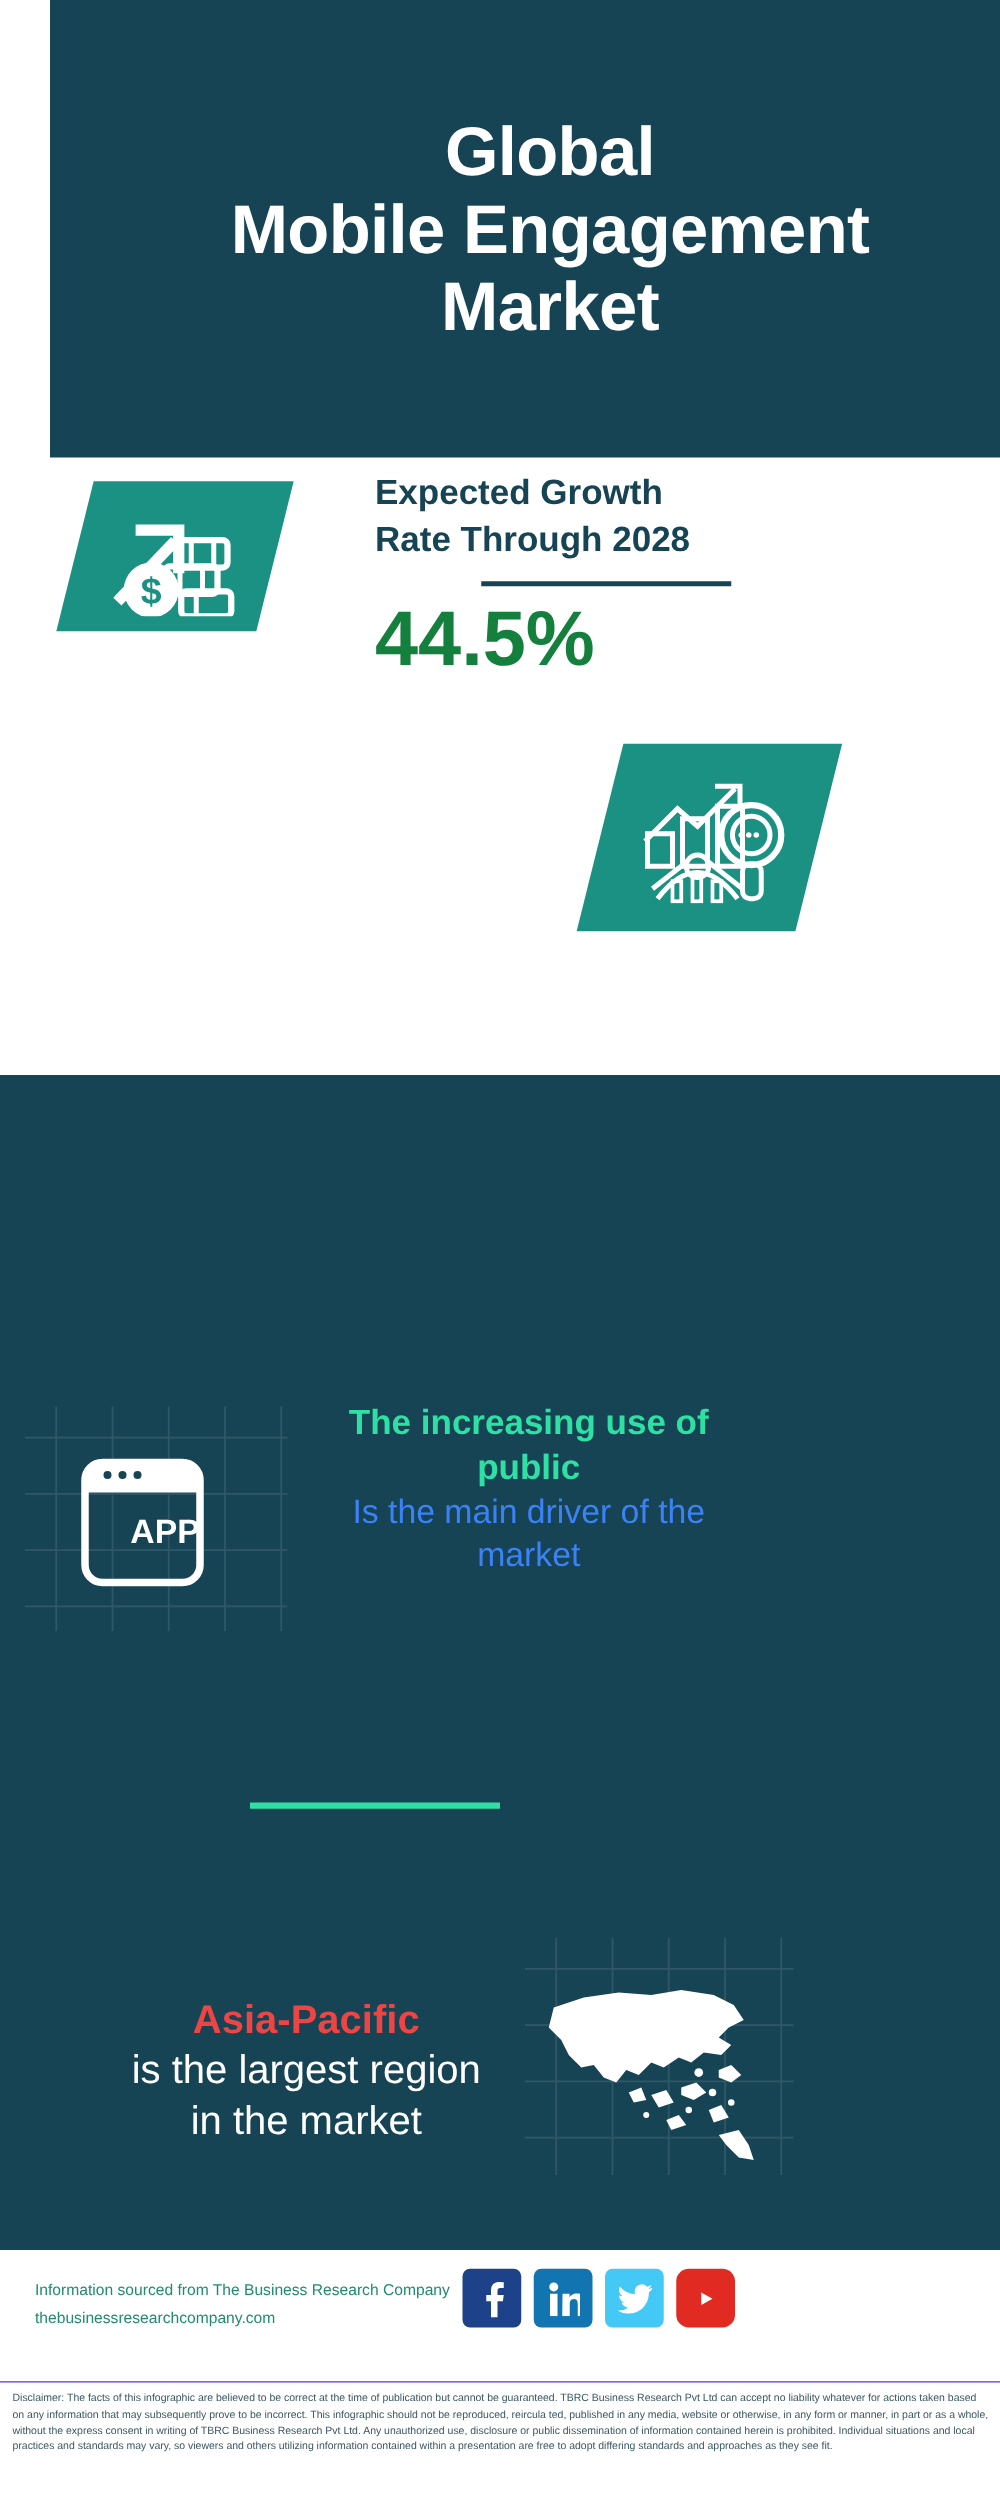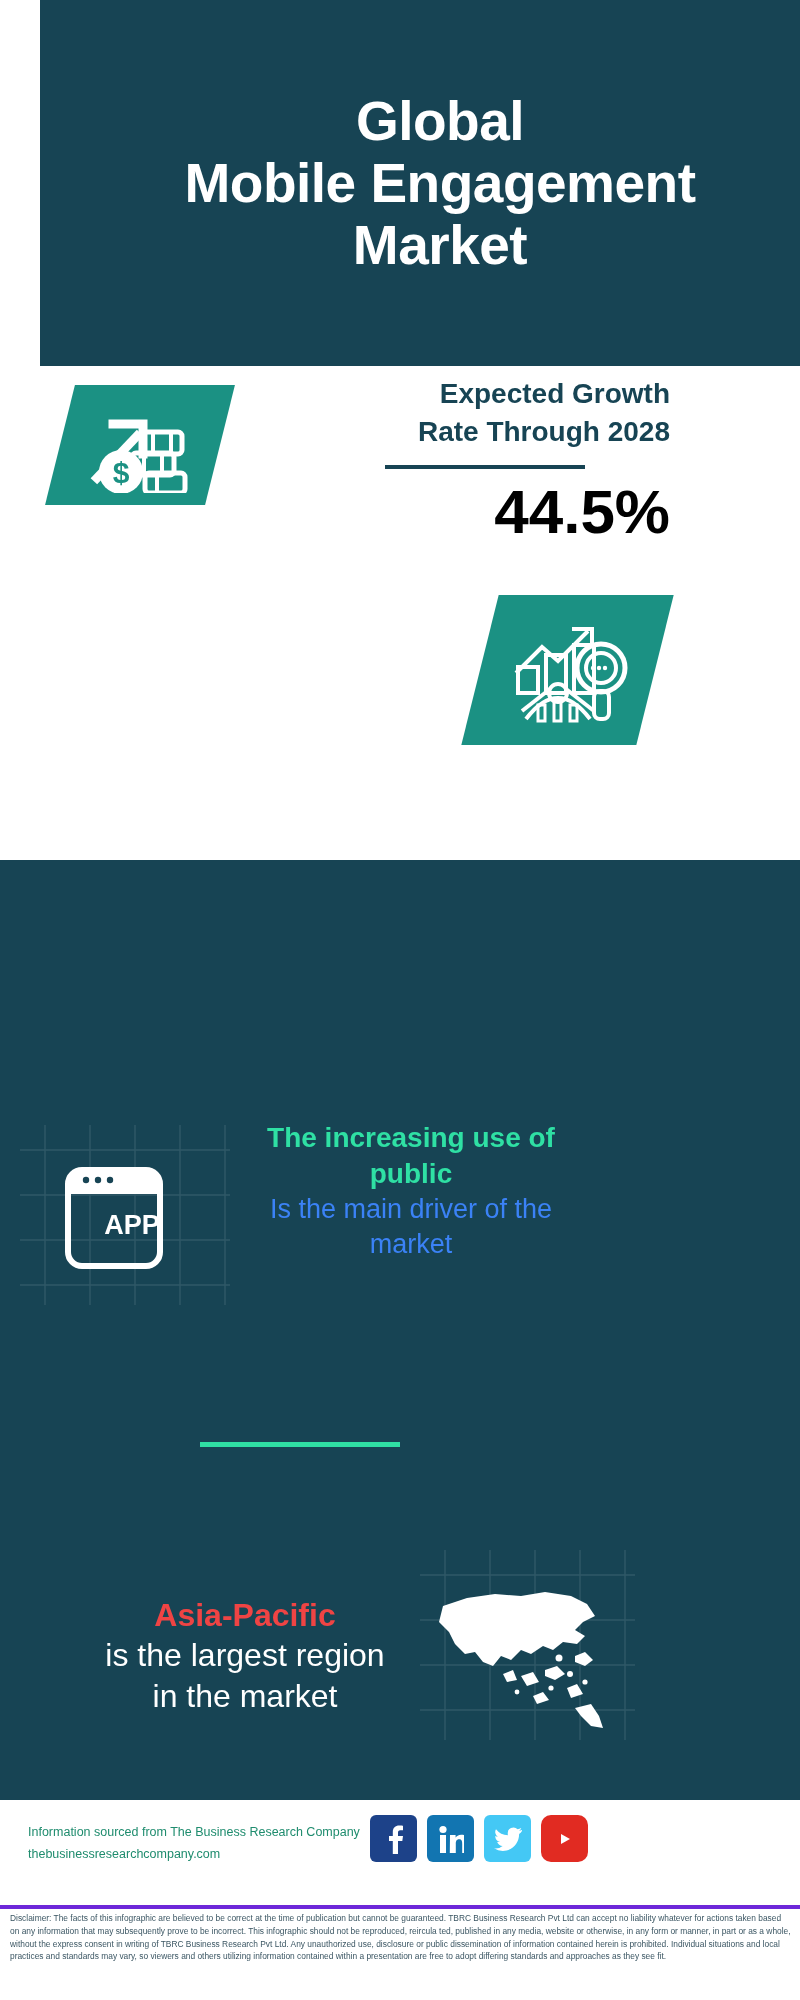--- a/index.html
+++ b/index.html
@@ -30,51 +30,51 @@
   .stat1{position:absolute;left:0;top:315px;width:800px;height:260px;}
   .plg{
     position:absolute;
     background:#1b9183;
     transform:skewX(-14deg);
   }
   .plg-inner{transform:skewX(14deg);width:100%;height:100%;
     display:flex;align-items:center;justify-content:center;}
   .icon1-box{left:60px;top:70px;width:160px;height:120px;}
   .stat1-text{
-    position:absolute;left:300px;top:60px;width:370px;text-align:right;
+    position:absolute;left:300px;top:60px;width:370px;text-align:left;
   }
   .stat-title{
     color:#174454;font-weight:bold;font-size:28px;line-height:1.35;
     font-family:"Liberation Sans",sans-serif;
   }
   .rule{
     height:4px;background:#174454;width:200px;margin:14px auto 10px auto;
   }
   .stat-value{
-    color:#000000;font-weight:bold;font-size:62px;line-height:1.05;
+    color:#15803d;font-weight:bold;font-size:62px;line-height:1.05;
     font-family:"Liberation Sans",sans-serif;
   }
 
   
   .stat2{position:absolute;left:0;top:575px;width:800px;height:215px;}
   .stat2-text{position:absolute;left:40px;top:0px;width:340px;text-align:center;}
   .icon2-box{left:480px;top:20px;width:175px;height:150px;}
 
   
   .darkpanel{
     position:absolute;left:0;top:860px;width:800px;height:940px;
     background:#174454;overflow:hidden;
   }
   .skyline-mask{
     position:absolute;left:0;top:980px;width:800px;height:130px;overflow:hidden;
   }
   .gridbg{position:absolute;opacity:.28;}
 
   .driver{
-    position:absolute;left:226px;top:1120px;width:370px;text-align:center;
+    position:absolute;left:238px;top:1120px;width:370px;text-align:center;
   }
   .driver .hl{
     color:#2fe0a4;font-weight:bold;font-size:28px;line-height:1.28;
   }
   .driver .sub{
     color:#3b82f6;font-weight:normal;font-size:27px;line-height:1.3;
   }
   .greenrule{
     position:absolute;left:200px;top:1442px;width:200px;height:5px;background:#2fe0a4;
   }
@@ -83,21 +83,21 @@
   }
   .region .hl{color:#ef4444;font-weight:bold;font-size:32px;line-height:1.25;}
   .region .sub{color:#ffffff;font-weight:normal;font-size:32px;line-height:1.28;}
 
   .appicon{position:absolute;left:40px;top:1150px;width:190px;height:160px;}
   .mapicon{position:absolute;left:425px;top:1570px;width:200px;height:170px;}
 
   
   .footerbar{
     position:absolute;left:0;top:1800px;width:800px;height:105px;background:#ffffff;
-    border-bottom:4px solid #6d28d9;
+    border-bottom:1px solid #6d28d9;
   }
   .src{
     position:absolute;left:28px;top:22px;width:350px;
     color:#1f8c6e;font-size:12.5px;line-height:1.75;
     font-family:"Liberation Sans Narrow","Liberation Sans",sans-serif;
   }
   .socials{position:absolute;left:370px;top:15px;display:flex;gap:10px;}
   .sicon{width:47px;height:47px;border-radius:6px;display:flex;align-items:center;justify-content:center;}
   .s-fb{background:#1d4289;}
   .s-li{background:#1275b1;}

